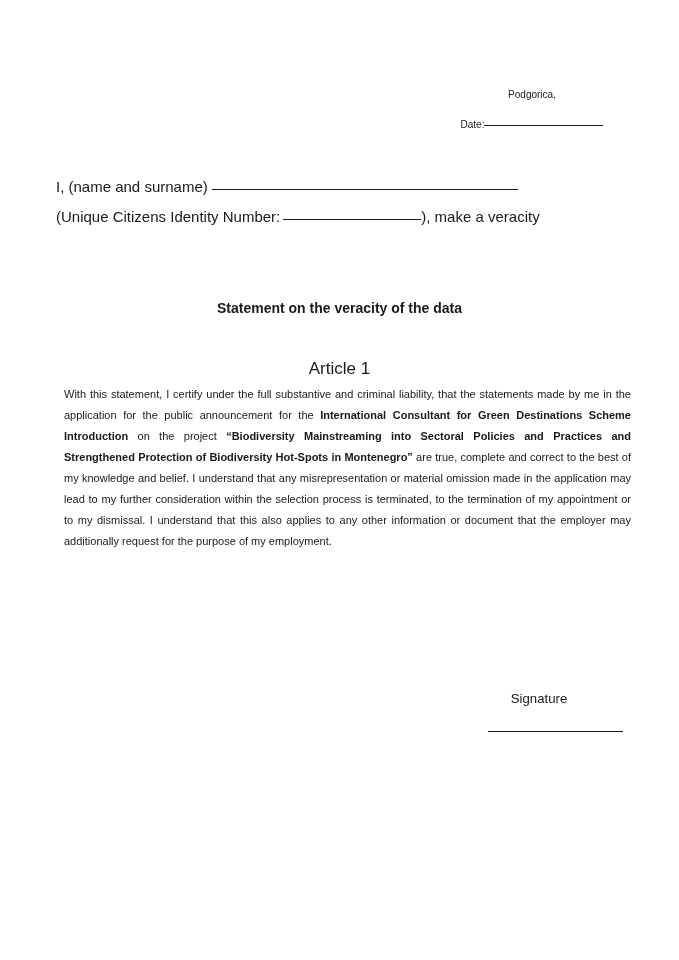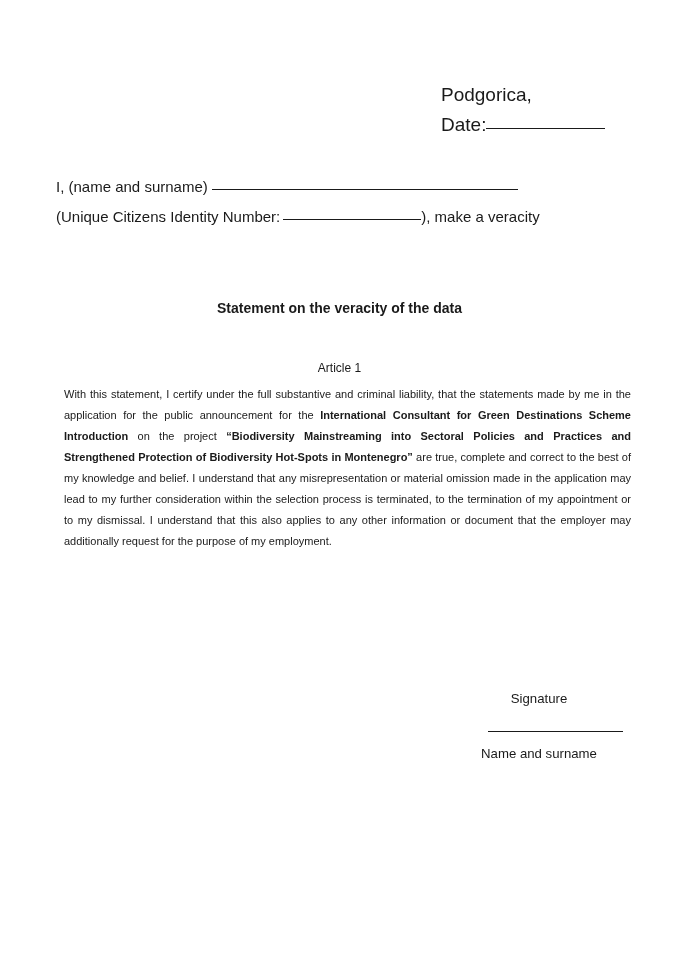--- a/index.html
+++ b/index.html
@@ -34,22 +34,22 @@
   }
 
   
   .header-block {
     position: absolute;
     left: 0;
     top: 84px;
     width: 567px;
   }
   .header-line {
-    text-align: left;
-    font-size: 19px;
+    text-align: center;
+    font-size: 10px;
     line-height: 21px;
     padding-left: 385px;
     white-space: nowrap;
   }
   .header-line.date {
     margin-top: 9px;
   }
   .rule-inline {
     display: inline-block;
     border-bottom: 1px solid #1a1a1a;
@@ -85,21 +85,21 @@
     font-size: 14px;
     font-weight: bold;
     line-height: 21px;
   }
   .article-heading {
     position: absolute;
     left: 0;
     top: 358px;
     width: 567px;
     text-align: center;
-    font-size: 12px;
+    font-size: 17px;
     line-height: 21px;
   }
 
   
   .body-paragraph {
     position: absolute;
     left: 0;
     top: 376px;
     width: 567px;
     font-size: 11px;
@@ -164,17 +164,16 @@
 
     <div class="doc-title">Statement on the veracity of the data</div>
 
     <div class="article-heading">Article 1</div>
 
     <p class="body-paragraph"><span>With this statement, I certify under the full substantive and criminal liability, that the statements made by me in the application for the public announcement for the </span><b>International Consultant for Green Destinations Scheme Introduction</b><span> on the project </span><b>“Biodiversity Mainstreaming into Sectoral Policies and Practices and Strengthened Protection of Biodiversity Hot-Spots in Montenegro”</b><span> are true, complete and correct to the best of my knowledge and belief. I understand that any misrepresentation or material omission made in the application may lead to my further consideration within the selection process is terminated, to the termination of my appointment or to my dismissal. I understand that this also applies to any other information or document that the employer may additionally request for the purpose of my employment.</span></p>
 
     <div class="signature-block">
       <div class="signature-label">Signature</div>
       <div class="signature-rule"></div>
-      <div class="signature-name">Name and surname</div>
     </div>
 
   </div>
 </div>
 
 </body></html>

